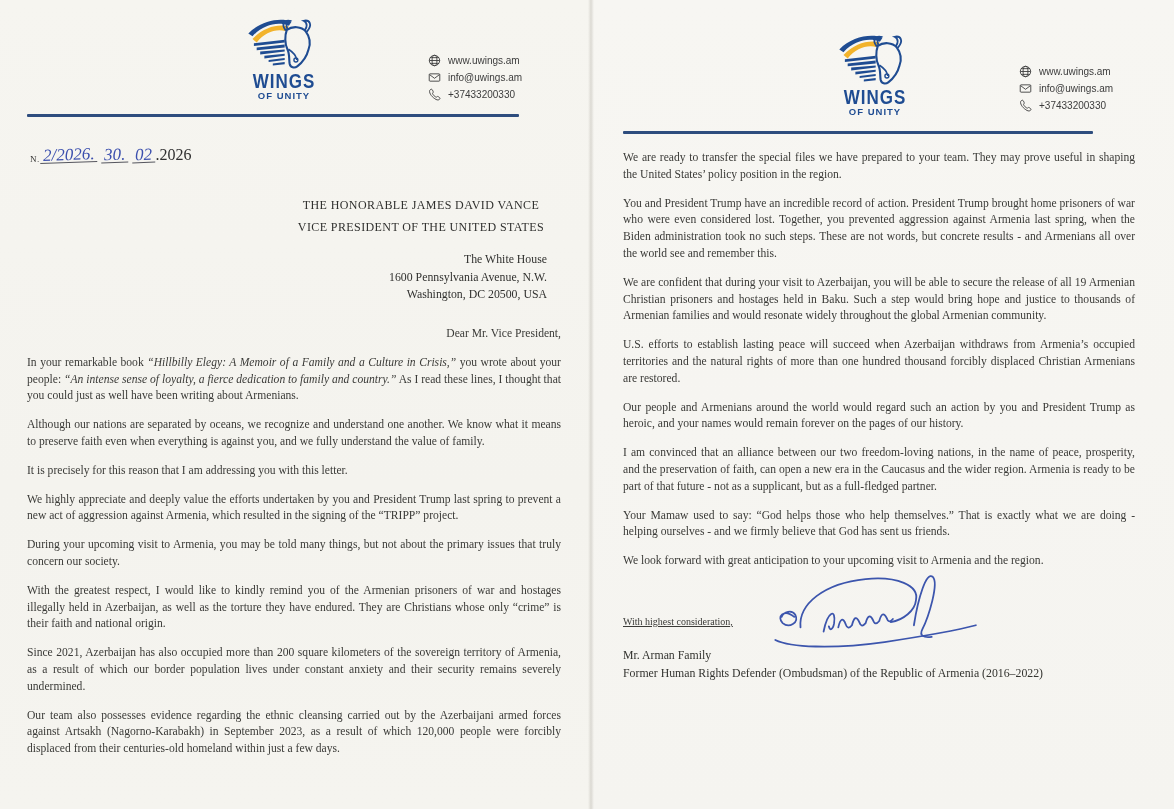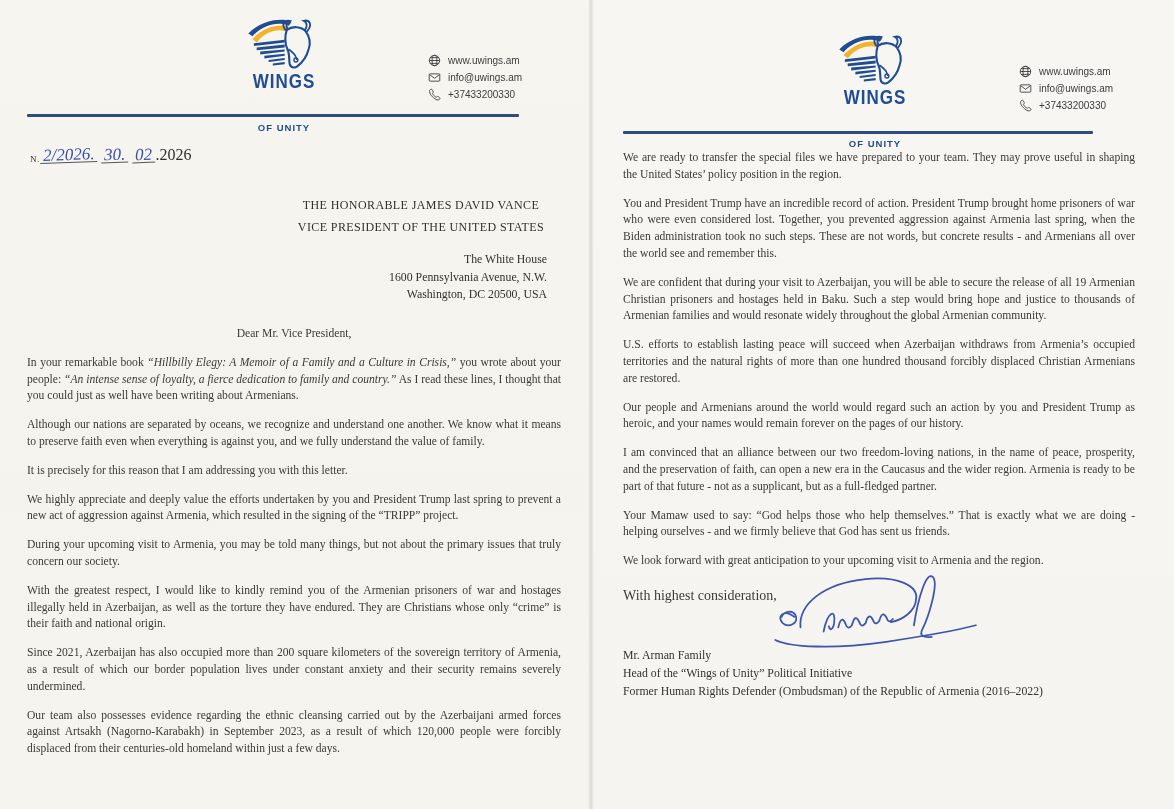--- a/index.html
+++ b/index.html
@@ -14,21 +14,21 @@
   #page2 { left:591px; width:583px; background:linear-gradient(180deg,#f7f6f2 0%,#f5f4f0 100%); }
   #seam { position:absolute; top:0; left:588px; width:6px; height:809px;
     background:linear-gradient(90deg, rgba(190,186,176,0) 0%, rgba(170,166,156,.35) 50%, rgba(190,186,176,0) 100%); }
 
   
   .logo { position:absolute; width:116px; text-align:center; }
   #page1 .logo { left:226px; top:18px; }
   #page2 .logo { left:226px; top:34px; }
   .logo svg { display:block; margin:0 auto; }
   .logo-t1 { font-family:"Liberation Sans",sans-serif; font-weight:bold; font-size:17px; letter-spacing:1px; color:#1f4c92; line-height:16px; transform:scaleY(1.15); }
-  .logo-t2 { font-family:"Liberation Sans",sans-serif; font-weight:bold; font-size:9.5px; letter-spacing:1px; color:#1f4c92; line-height:12px;margin-top:32px; }
+  .logo-t2 { font-family:"Liberation Sans",sans-serif; font-weight:bold; font-size:9.5px; letter-spacing:1px; color:#1f4c92; line-height:12px; }
 
   .contact { position:absolute; font-family:"Liberation Sans","DejaVu Sans",sans-serif; font-size:10px; color:#3c3c3c; }
   #page1 .contact { left:428px; top:52px; }
   #page2 .contact { left:428px; top:63px; }
   .c-row { display:flex; align-items:center; height:17px; }
   .c-row svg { width:13px; height:13px; margin-right:7px; flex:0 0 13px; }
 
   .rule { position:absolute; height:2.5px; background:#2e4d7e; border-radius:1px; }
   #page1 .rule { left:27px; top:114px; width:492px; }
   #page2 .rule { left:32px; top:131px; width:470px; }
@@ -43,25 +43,25 @@
   .recipient { position:absolute; left:295px; top:198px; width:252px; color:#30302e; }
   .rec-caps { text-align:center; font-size:12px; letter-spacing:.4px; line-height:14px; }
   .rec-caps + .rec-caps { margin-top:8px; }
   .rec-addr { margin-top:17px; text-align:right; font-size:11.8px; line-height:17.6px; }
 
   
   .bodytext { position:absolute; color:#3a3a37; font-size:11.6px; line-height:16.8px; text-align:justify; }
   #page1 .bodytext { left:27px; top:326px; width:534px; }
   #page2 .bodytext { left:32px; top:150px; width:512px; }
   .bodytext p { margin-bottom:12px; }
-  .salutation { text-align:center; }
+  .salutation { text-align:right; }
   .it { font-style:italic; }
 
   
-  .closing { position:absolute; left:32px; top:588px; font-size:14px; color:#3a3a37; }
+  .closing { position:absolute; left:32px; top:616px; font-size:10px; color:#3a3a37;text-decoration:underline; }
   .sig-svg { position:absolute; left:178px; top:562px; }
   .signer { position:absolute; left:32px; top:646px; font-size:11.8px; line-height:18px; color:#33332f; }
 </style>
 </head>
 <body>
 
 <div id="scan">
 
   <div class="sheet" id="page1">
 
@@ -219,19 +219,18 @@
         <path d="M6,74 C20,81 60,83 110,76 C150,70 182,64 197,60"></path>
         <path d="M30,62 C28,40 52,20 92,16 C122,13 143,22 140,36 C139,46 128,55 116,57"></path>
         <path d="M52,66 C56,46 64,44 62,58 C61,64 58,66 57,61"></path>
         <path d="M66,62 q3,-13 7,-3 q2,6 6,1 q3,-12 7,-3 q2,6 6,1 q3,-11 7,-3 q2,6 6,1 q3,-11 7,-3 q2,6 6,1"></path>
         <path d="M138,60 C142,34 150,8 156,14 C162,20 152,52 146,64 C143,70 147,72 155,71"></path>
       </g>
     </svg>
 
     <div class="signer">
       <div>Mr. Arman Family</div>
-      <div>Head of the “Wings of Unity” Political Initiative</div>
       <div>Former Human Rights Defender (Ombudsman) of the Republic of Armenia (2016–2022)</div>
     </div>
   </div>
 
   <div id="seam"></div>
 </div>
 
 </body></html>

